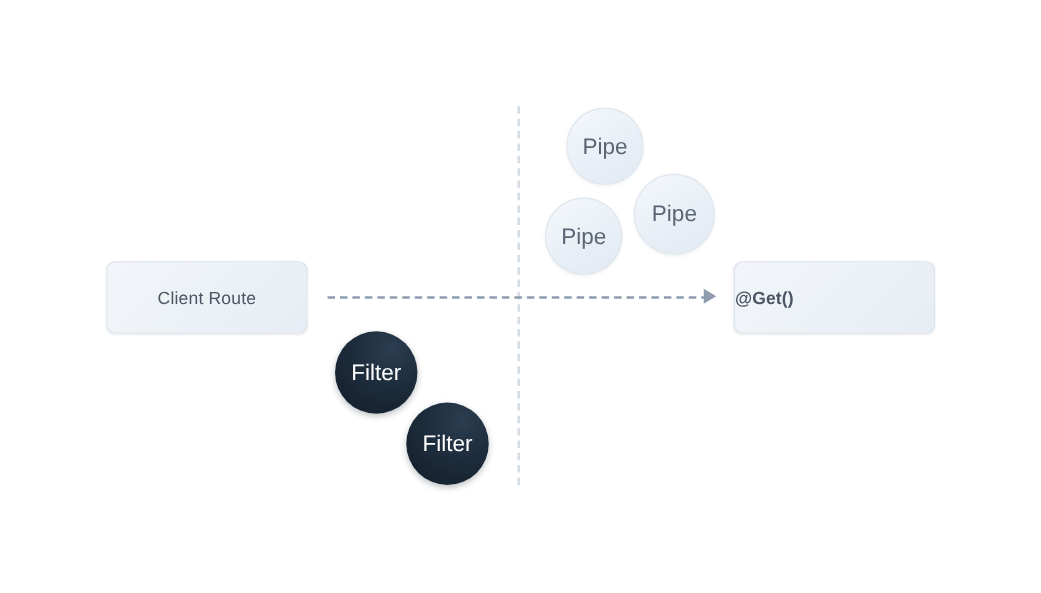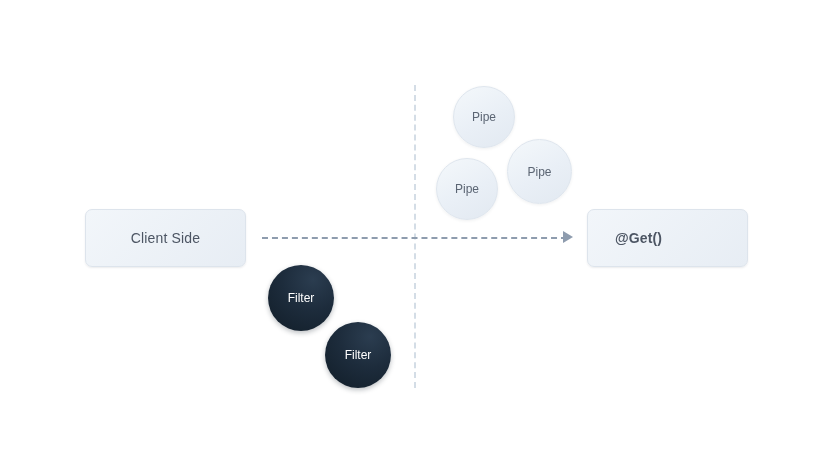--- a/index.html
+++ b/index.html
@@ -62,21 +62,20 @@
     color: #4c5563;
     font-size: 14px;
   }
   .node-box.left {
     left: 85px;
     justify-content: center;
   }
   .node-box.right {
     left: 587px;
     justify-content: flex-start;
-    padding-left: 27px;
   }
   .node-label-center {
     font-weight: 500;
     letter-spacing: 0.15px;
   }
   .node-label-stack {
     font-weight: bold;
     line-height: 1.35;
     letter-spacing: 0.1px;
   }
@@ -85,21 +84,21 @@
   }
 
   
   .bubble {
     position: absolute;
     box-sizing: border-box;
     border-radius: 50%;
     display: flex;
     align-items: center;
     justify-content: center;
-    font-size: 12px;
+    font-size: 18px;
   }
   .bubble.pipe {
     background: linear-gradient(150deg, #f4f8fb 0%, #e9eff6 55%, #e2e9f1 100%);
     border: 1px solid #dfe6ee;
     color: #5b6573;
     box-shadow: 0 1px 3px rgba(45, 62, 80, 0.08);
   }
   .bubble.filter {
     background: radial-gradient(circle at 68% 22%, #2b3d50 0%, #1d2c3c 45%, #111d28 100%);
     color: #ffffff;
@@ -116,21 +115,21 @@
 </head>
 <body>
 
 <div id="canvas">
 
   <div class="axis-v"></div>
   <div class="flow-line"></div>
   <div class="flow-arrow"></div>
 
   <div class="node-box left">
-    <div class="node-label-center">Client Side</div>
+    <div class="node-label-center">Client Route</div>
   </div>
 
   <div class="node-box right">
     <div class="node-label-stack">
       <span>@Get()</span>
     </div>
   </div>
 
   <div class="bubble pipe pipe-1">
     <span>Pipe</span>

